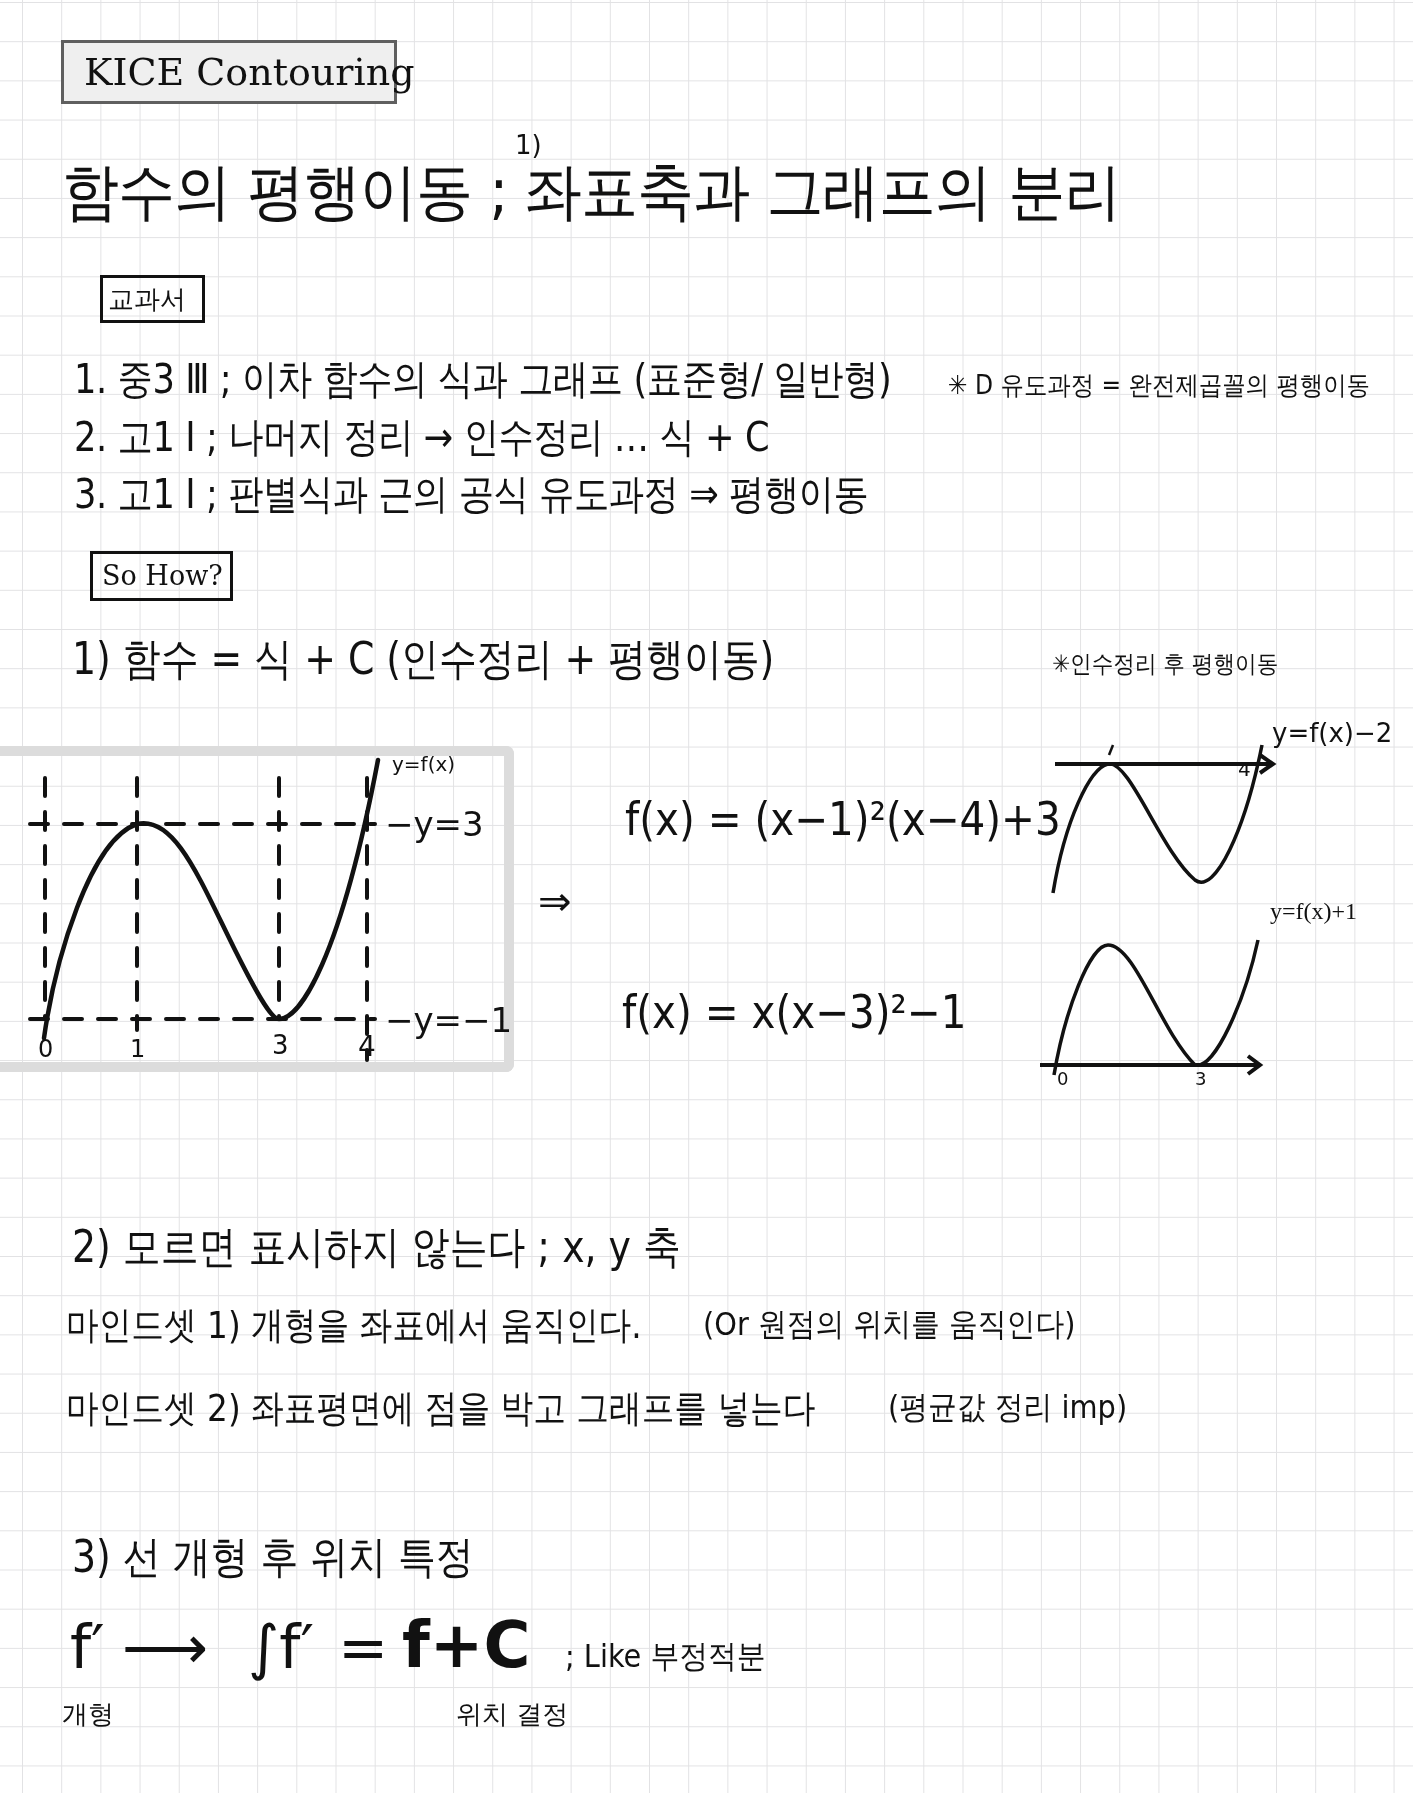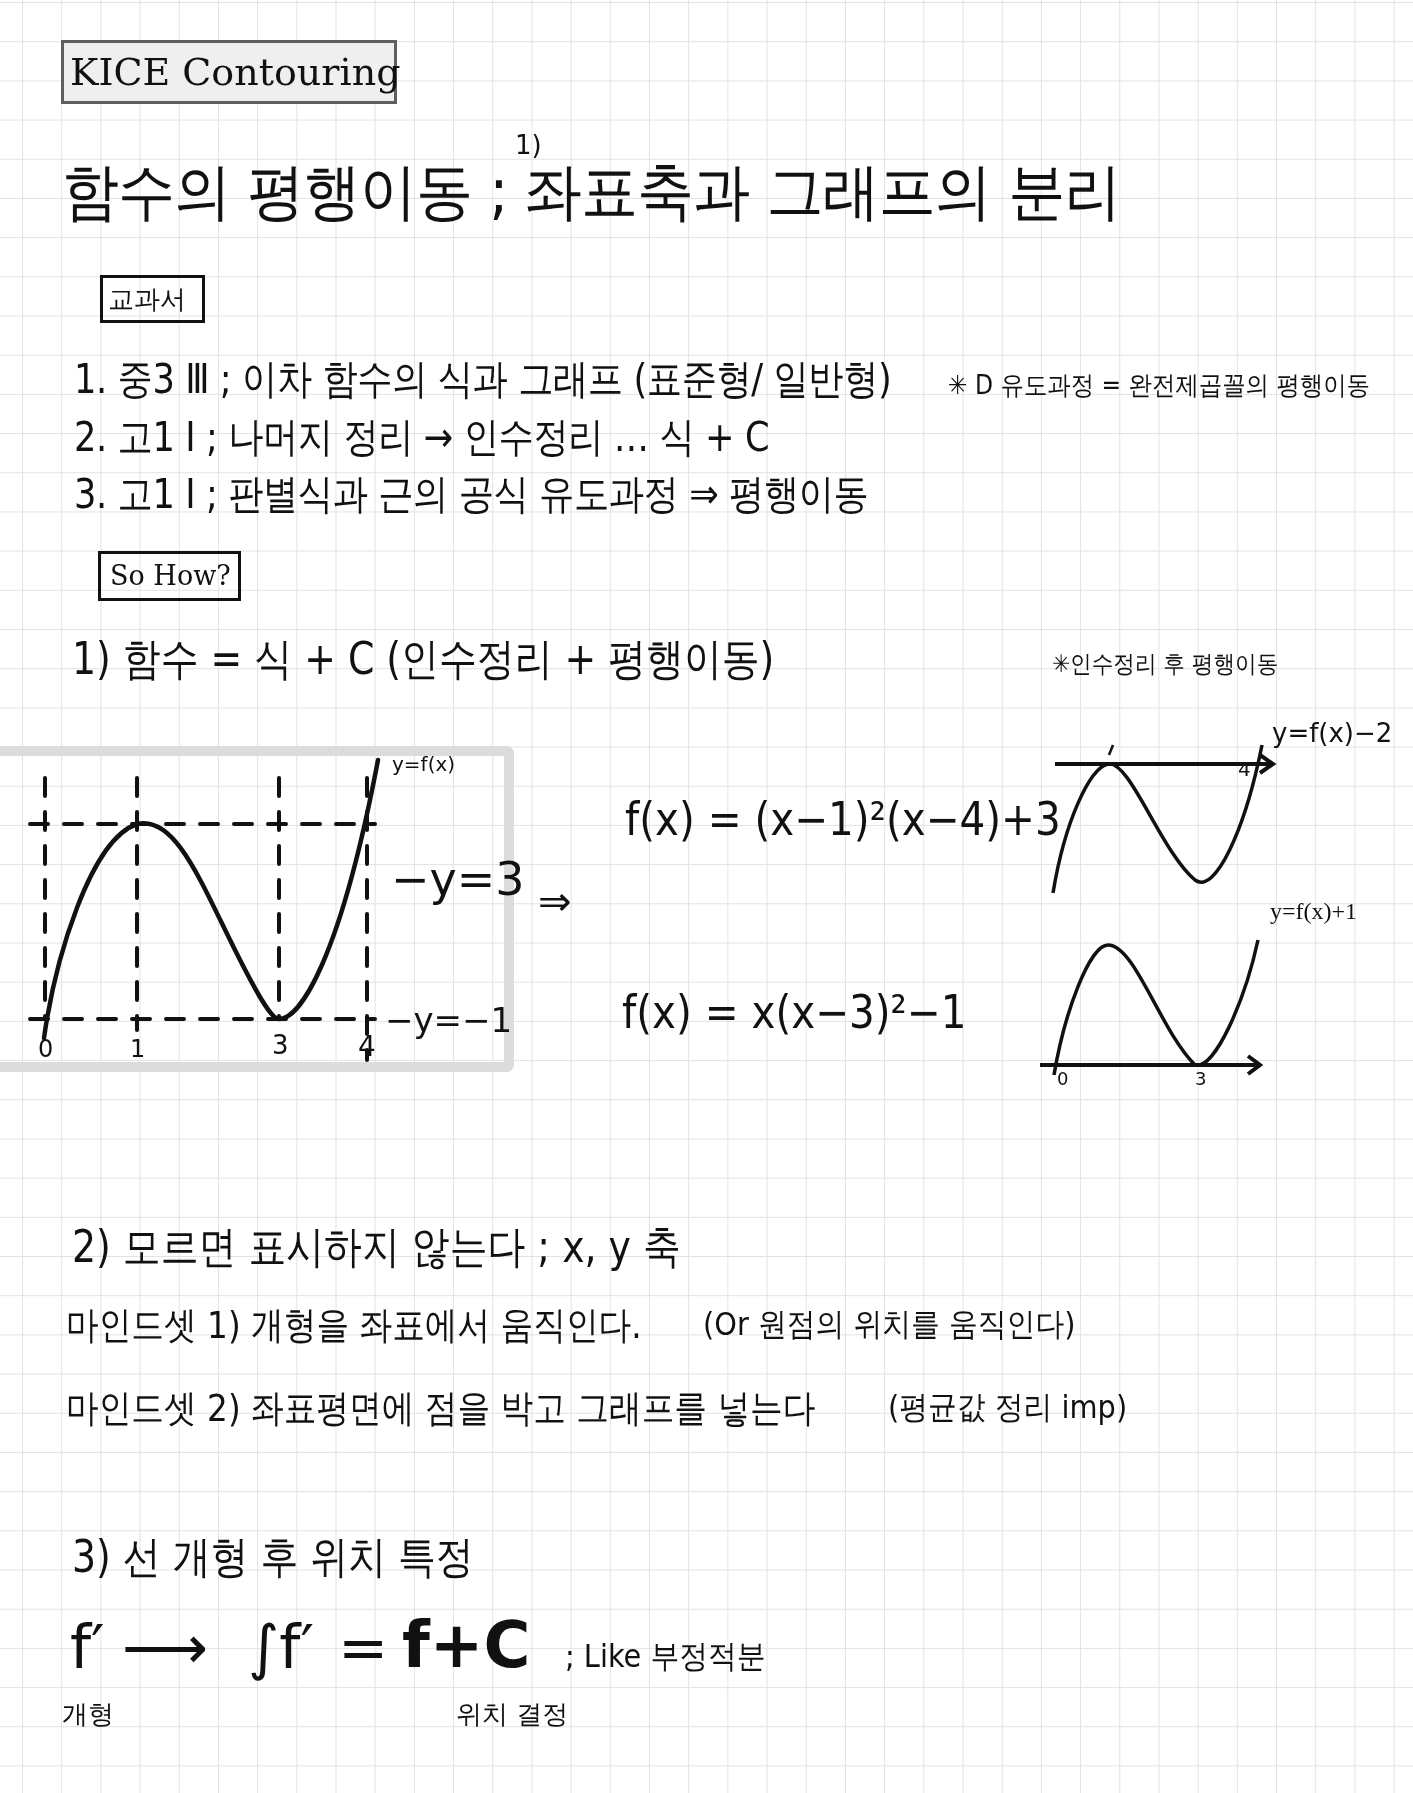--- a/index.html
+++ b/index.html
@@ -12,30 +12,30 @@
     background-size: 39.2px 39.2px;
     background-position: 22px 2px;
     font-family: "DejaVu Sans", sans-serif;
     color: #111;
   }
   .abs { position: absolute; white-space: nowrap; }
   .tag-kice {
     left: 61px; top: 40px; width: 336px; height: 64px;
     border: 3px solid #5f5f5f; background: #efefef; box-sizing: border-box;
     font-family: "DejaVu Serif", serif; font-size: 38px; line-height: 58px;
-    padding-left: 6px; color: #111;
+    padding-left: 20px; color: #111;
   }
   .title { left: 62px; top: 150px; font-size: 62px; letter-spacing: -1px; font-weight: 400; transform: scaleX(0.92); transform-origin: left top; }
   .title-sup { left: 515px; top: 130px; font-size: 26px; }
   .tag-box {
     border: 3px solid #111; box-sizing: border-box; background: transparent;
     font-family: "DejaVu Serif", serif; font-size: 26px;
   }
   .tag-textbook { left: 100px; top: 275px; width: 105px; height: 48px; line-height: 42px; padding-left: 5px; font-family: "DejaVu Sans", sans-serif; font-size: 26px; }
-  .tag-sohow { left: 98px; top: 551px; width: 143px; height: 50px; line-height: 44px; padding-left: 9px; font-size: 27px; }
+  .tag-sohow { left: 90px; top: 551px; width: 143px; height: 50px; line-height: 44px; padding-left: 9px; font-size: 27px; }
   .list-item { left: 74px; font-size: 41px; transform: scaleX(0.86); transform-origin: left top; letter-spacing: -0.5px; }
   .note-small { font-size: 26px; transform: scaleX(0.9); transform-origin: left top; }
   .section-h { left: 72px; font-size: 44px; transform: scaleX(0.86); transform-origin: left top; }
   .mindset { left: 66px; font-size: 38px; transform: scaleX(0.86); transform-origin: left top; }
   .hand { font-family: "DejaVu Sans", sans-serif; }
   .formula { font-size: 46px; transform: scaleX(0.88); transform-origin: left top; }
   .graph-frame {
     left: 0; top: 746px; width: 514px; height: 326px; box-sizing: border-box;
     border-top: 10px solid #dcdcdc; border-bottom: 10px solid #dcdcdc; border-right: 10px solid #dcdcdc;
     border-radius: 0 8px 8px 0;
@@ -66,21 +66,21 @@
     <line x1="30" y1="824" x2="375" y2="824"></line>
     <line x1="30" y1="1019" x2="375" y2="1019"></line>
     <line x1="45" y1="778" x2="45" y2="1019"></line>
     <line x1="137" y1="778" x2="137" y2="1030"></line>
     <line x1="279" y1="778" x2="279" y2="1019"></line>
     <line x1="367" y1="778" x2="367" y2="1060"></line>
   </g>
   <path d="M44 1038 C 55 960, 90 840, 137 824 C 175 815, 200 880, 235 950 C 260 1000, 272 1019, 279 1019 C 300 1019, 340 960, 378 760" stroke="#111" stroke-width="4.5" fill="none" stroke-linecap="round"></path>
 </svg>
 <div class="abs hand lbl" style="left:392px; top:752px;">y=f(x)</div>
-<div class="abs hand lbl" style="left:385px; top:852px; font-size:46px;margin-left:6px;">−y=3</div>
+<div class="abs hand lbl" style="left:385px; top:804px; font-size:34px;">−y=3</div>
 <div class="abs hand lbl" style="left:385px; top:1000px; font-size:34px;">−y=−1</div>
 <div class="abs hand" style="left:38px; top:1035px; font-size:24px;">0</div>
 <div class="abs hand" style="left:130px; top:1035px; font-size:24px;">1</div>
 <div class="abs hand" style="left:272px; top:1030px; font-size:26px;">3</div>
 <div class="abs hand" style="left:358px; top:1030px; font-size:28px;">4</div>
 
 <div class="abs" style="left:538px; top:878px; font-size:40px;">⇒</div>
 <div class="abs hand formula" style="left:625px; top:792px;">f(x) =  (x−1)²(x−4)+3</div>
 <div class="abs hand formula" style="left:622px; top:985px;">f(x) =  x(x−3)²−1</div>
 

